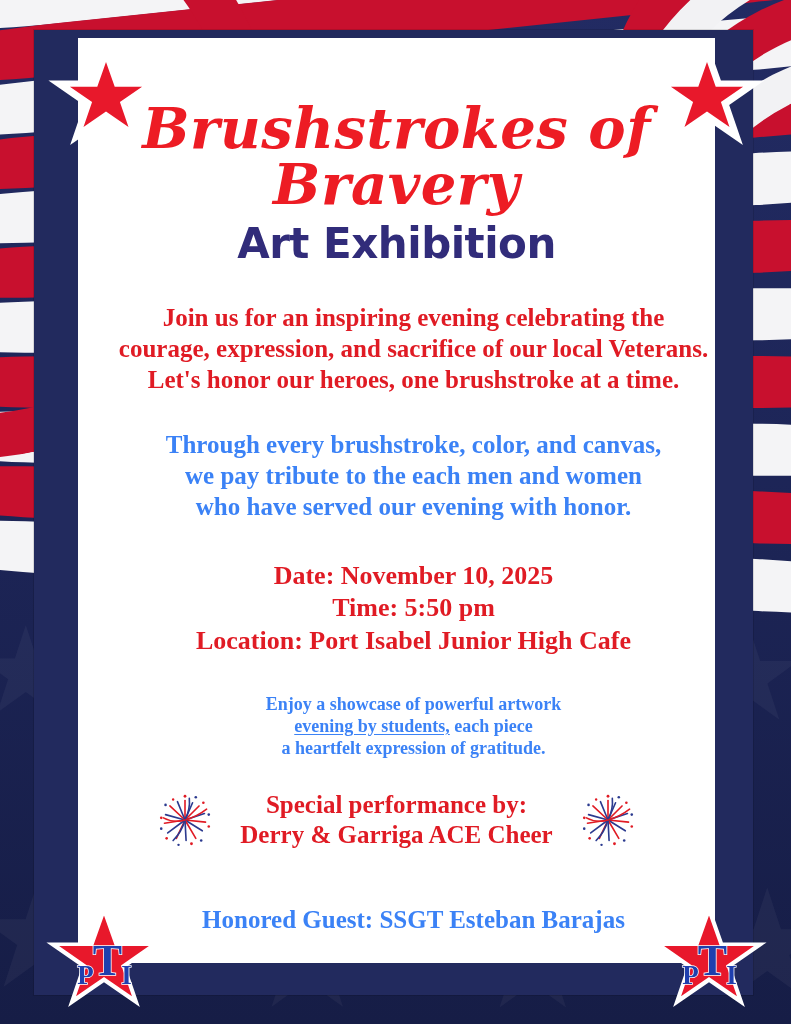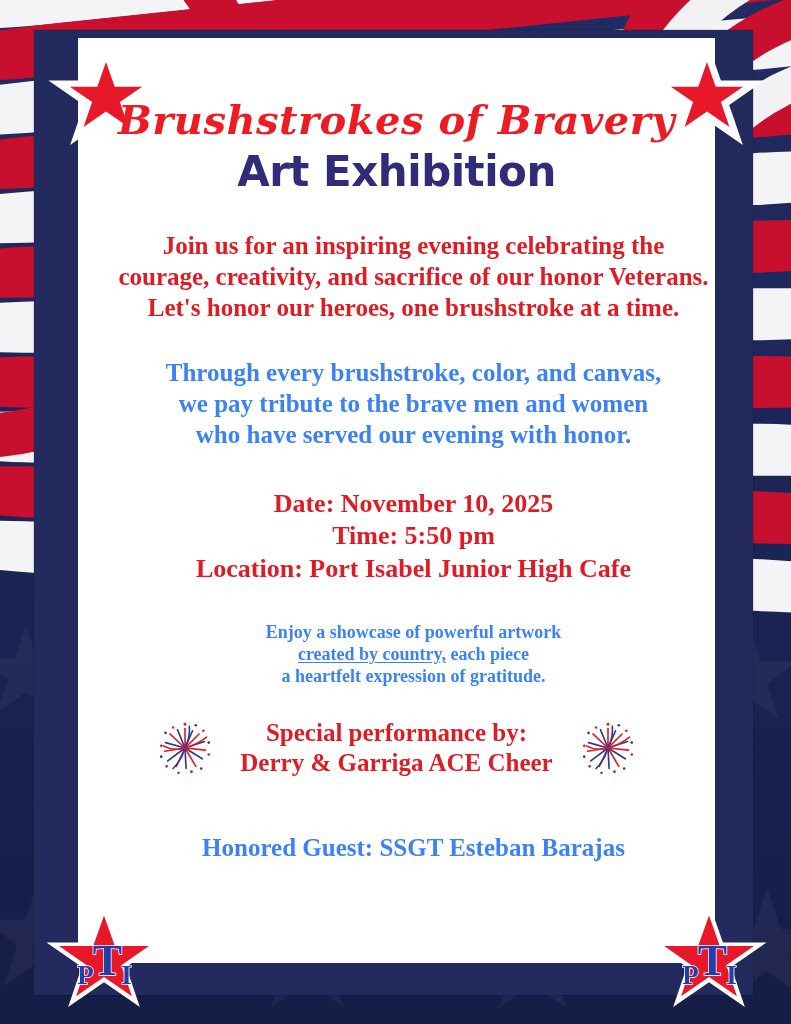--- a/index.html
+++ b/index.html
@@ -119,21 +119,21 @@
     position: absolute;
     left: 78px; top: 38px;
     width: 637px; height: 925px;
     text-align: center;
   }
   .title-script {
     margin: 62px 0 0 0;
     font-family: "DejaVu Serif", serif;
     font-style: italic;
     font-weight: bold;
-    font-size: 40px;
+    font-size: 56px;
     line-height: 1;
     color: #ed1c24;
     letter-spacing: 0.5px;
   }
   .subtitle {
     margin: 10px 0 0 0;
     font-family: "DejaVu Sans", sans-serif;
     font-weight: bold;
     font-size: 42px;
     line-height: 1.05;
@@ -273,39 +273,39 @@
     </div>
   </div>
 
   <div class="content">
 
     <div class="title-script">Brushstrokes of Bravery</div>
     <div class="subtitle">Art Exhibition</div>
 
     <div class="block red para-intro">
       <div>Join us for an inspiring evening celebrating the</div>
-      <div>courage, creativity, and sacrifice of our honor Veterans.</div>
+      <div>courage, expression, and sacrifice of our local Veterans.</div>
       <div>Let's honor our heroes, one brushstroke at a time.</div>
     </div>
 
     <div class="block navy para-tribute">
       <div>Through every brushstroke, color, and canvas,</div>
-      <div>we pay tribute to the brave men and women</div>
+      <div>we pay tribute to the each men and women</div>
       <div>who have served our evening with honor.</div>
     </div>
 
     <div class="block red para-details">
       <div>Date: November 10, 2025</div>
       <div>Time: 5:50 pm</div>
       <div>Location: Port Isabel Junior High Cafe</div>
     </div>
 
     <div class="block navy para-enjoy">
       <div>Enjoy a showcase of powerful artwork</div>
-      <div><span class="underline">created by country,</span><span> each piece</span></div>
+      <div><span class="underline">evening by students,</span><span> each piece</span></div>
       <div>a heartfelt expression of gratitude.</div>
     </div>
 
     <div class="perf-row">
       <svg class="fireworks" viewBox="0 0 100 100">
         <g stroke-linecap="round" fill="none">
           <path d="M50 50 L50 14" stroke="#e01b24" stroke-width="3"></path>
           <path d="M50 50 L64 18" stroke="#2b3a8f" stroke-width="3"></path>
           <path d="M50 50 L76 24" stroke="#e01b24" stroke-width="3"></path>
           <path d="M50 50 L86 38" stroke="#2b3a8f" stroke-width="3"></path>

